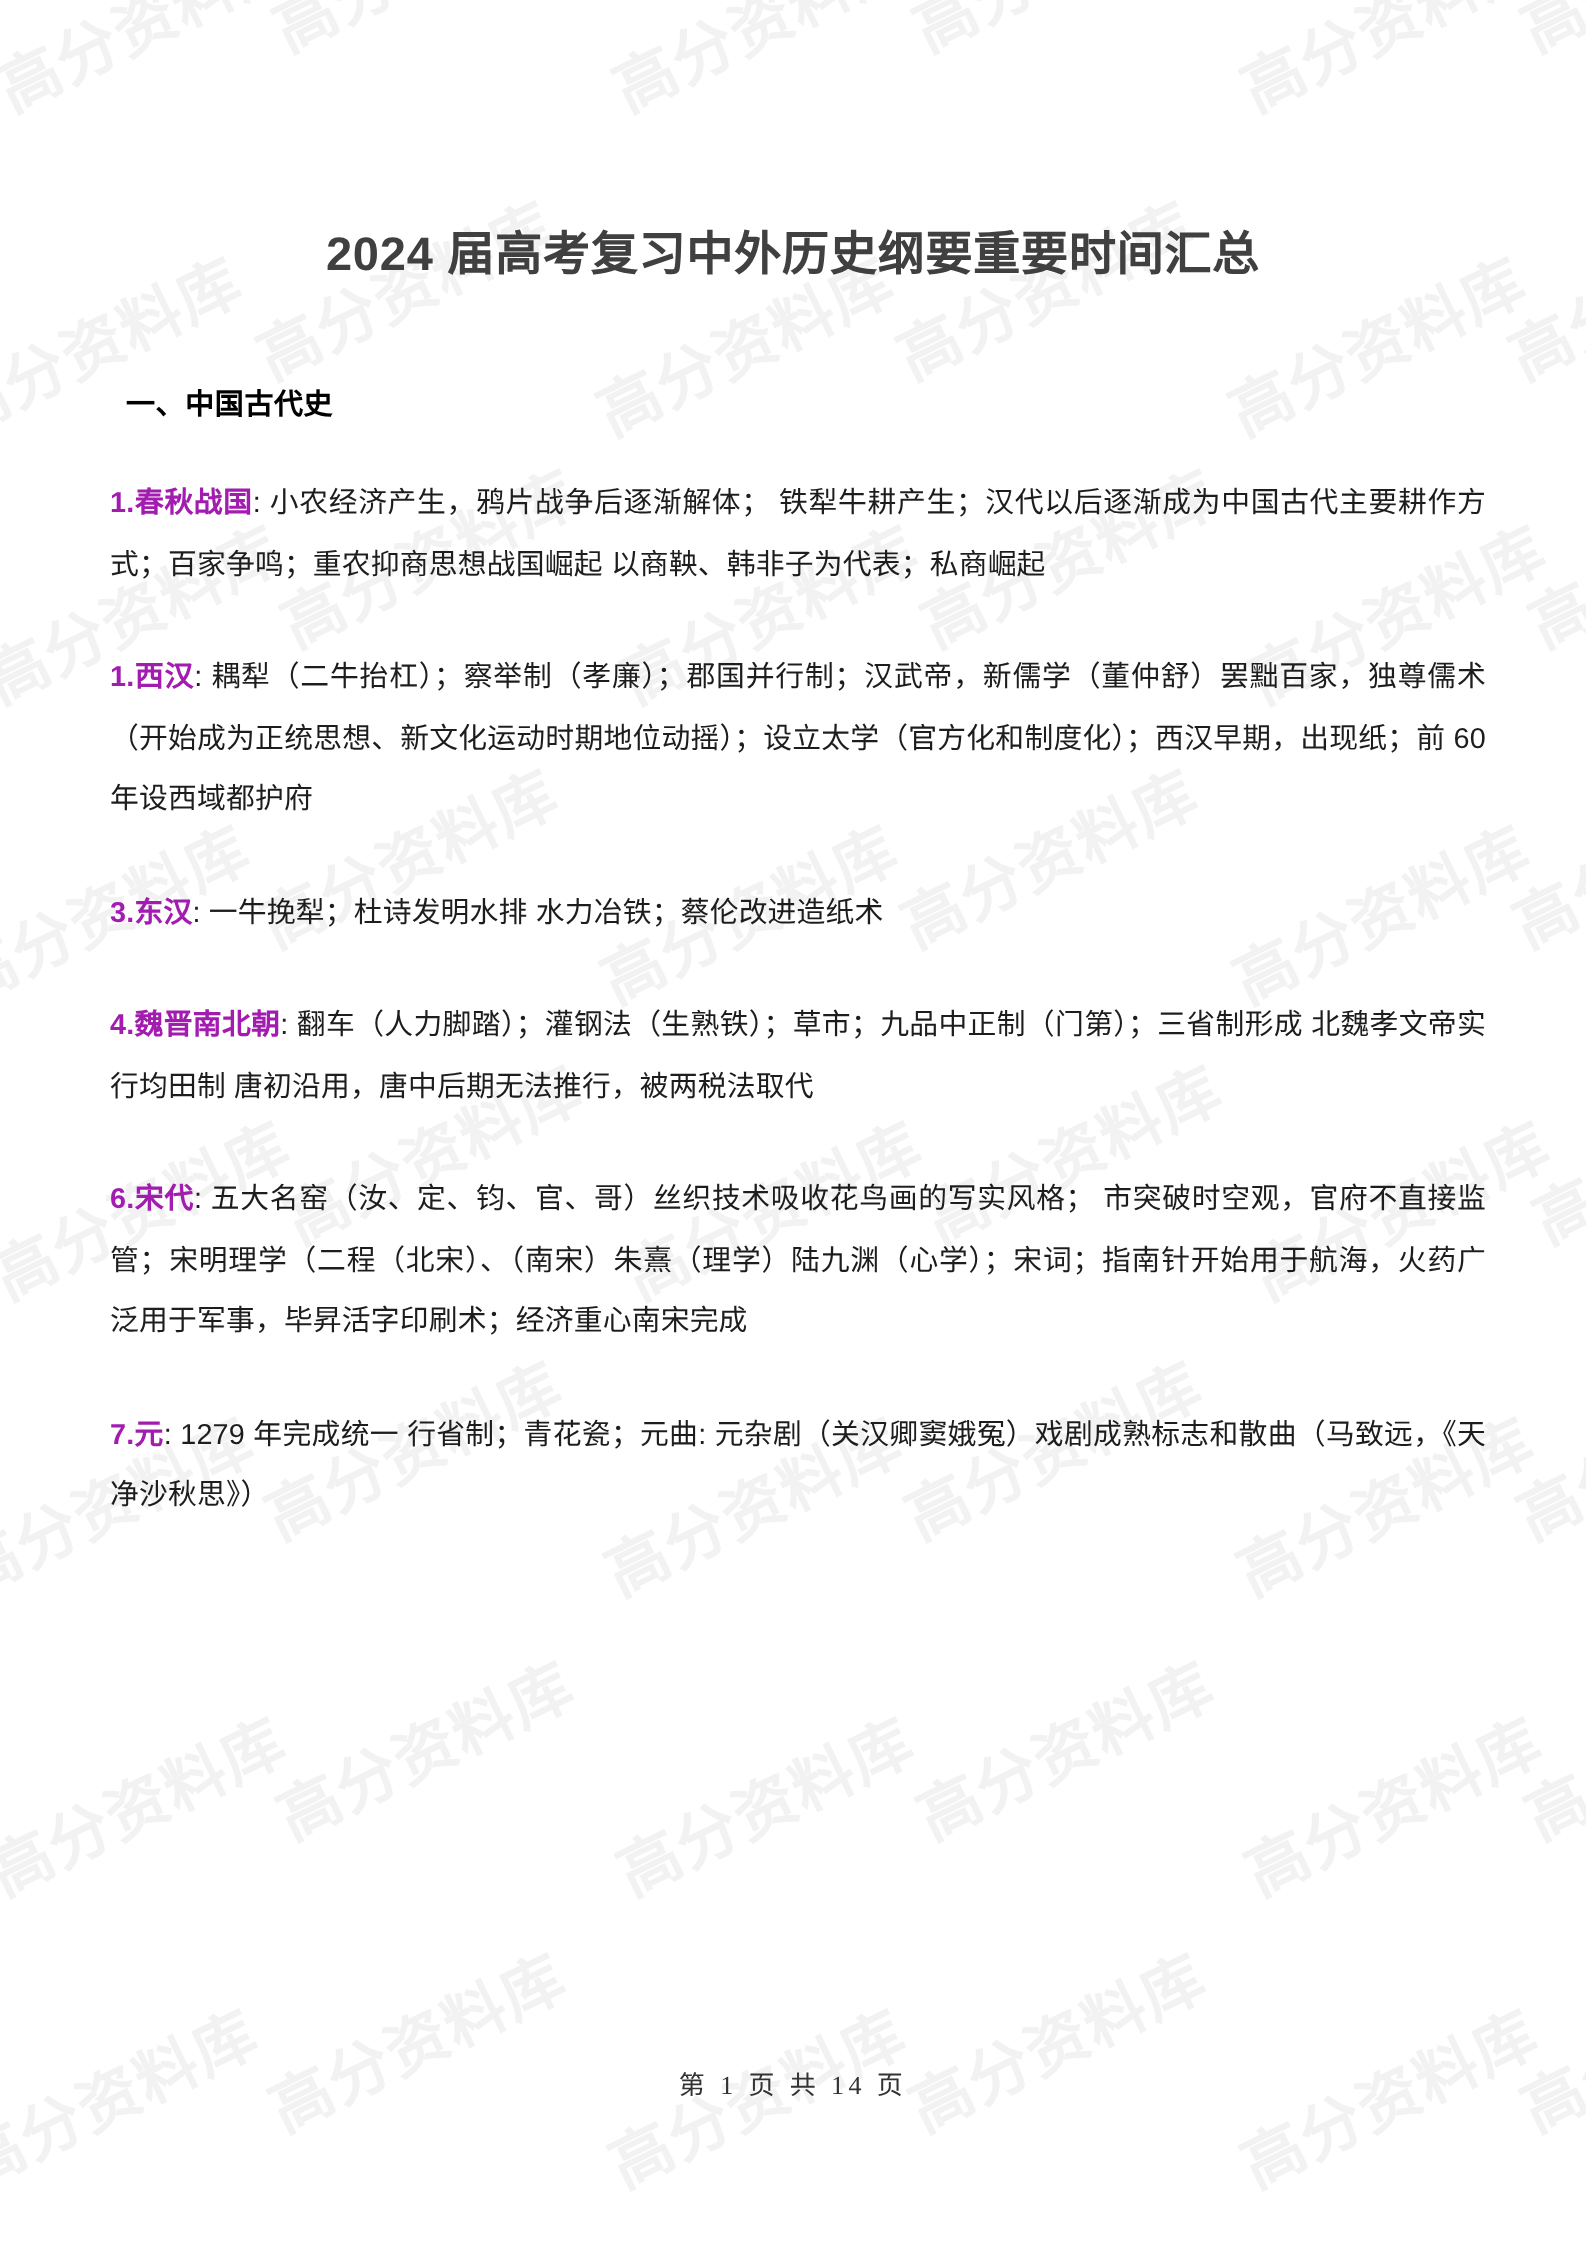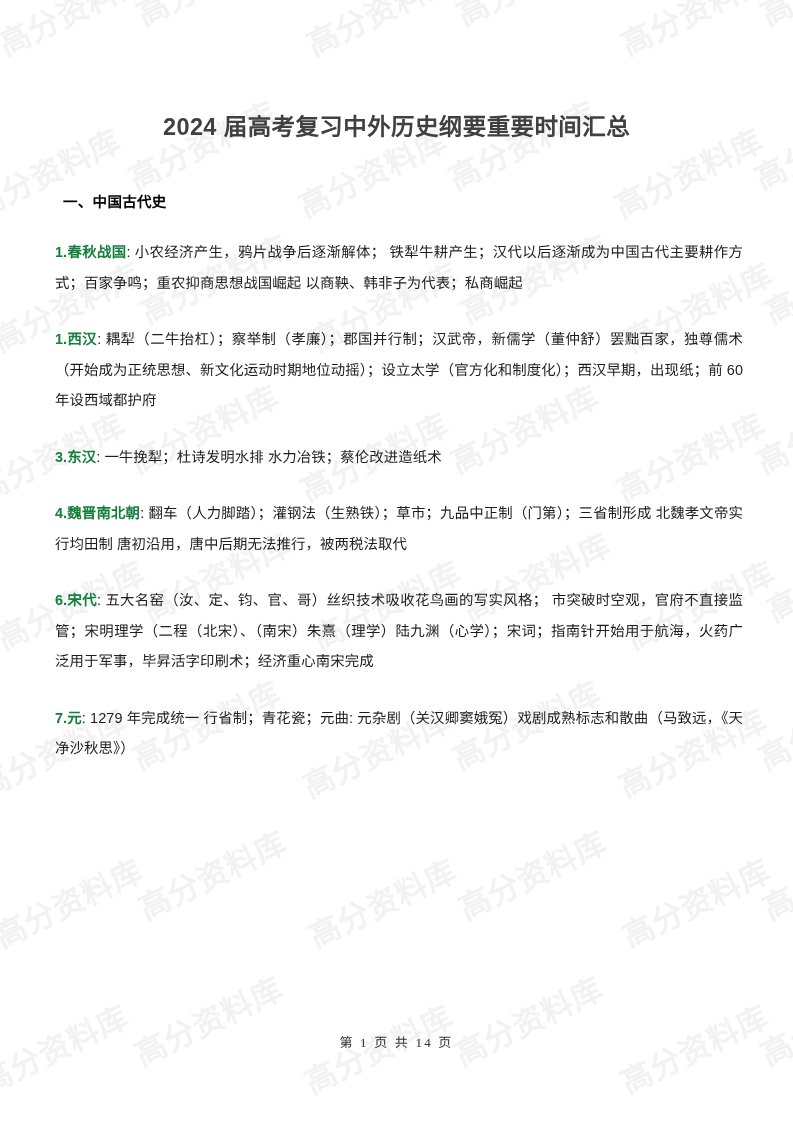--- a/index.html
+++ b/index.html
@@ -77,21 +77,21 @@
     padding-right: 2px;
     font-size: 14.4px;
     line-height: 2.12;
     color: #1d1d1d;
     text-align: justify;
     text-justify: inter-ideograph;
     letter-spacing: 0.1px;
   }
   .para .lead {
     font-weight: 700;
-    color: #15803d;
+    color: #a21caf;
   }
   .para.standalone {
     font-weight: 700;
     color: #000000;
     padding-left: 15px;
   }
 
   .footer {
     position: absolute;
     left: 0;

